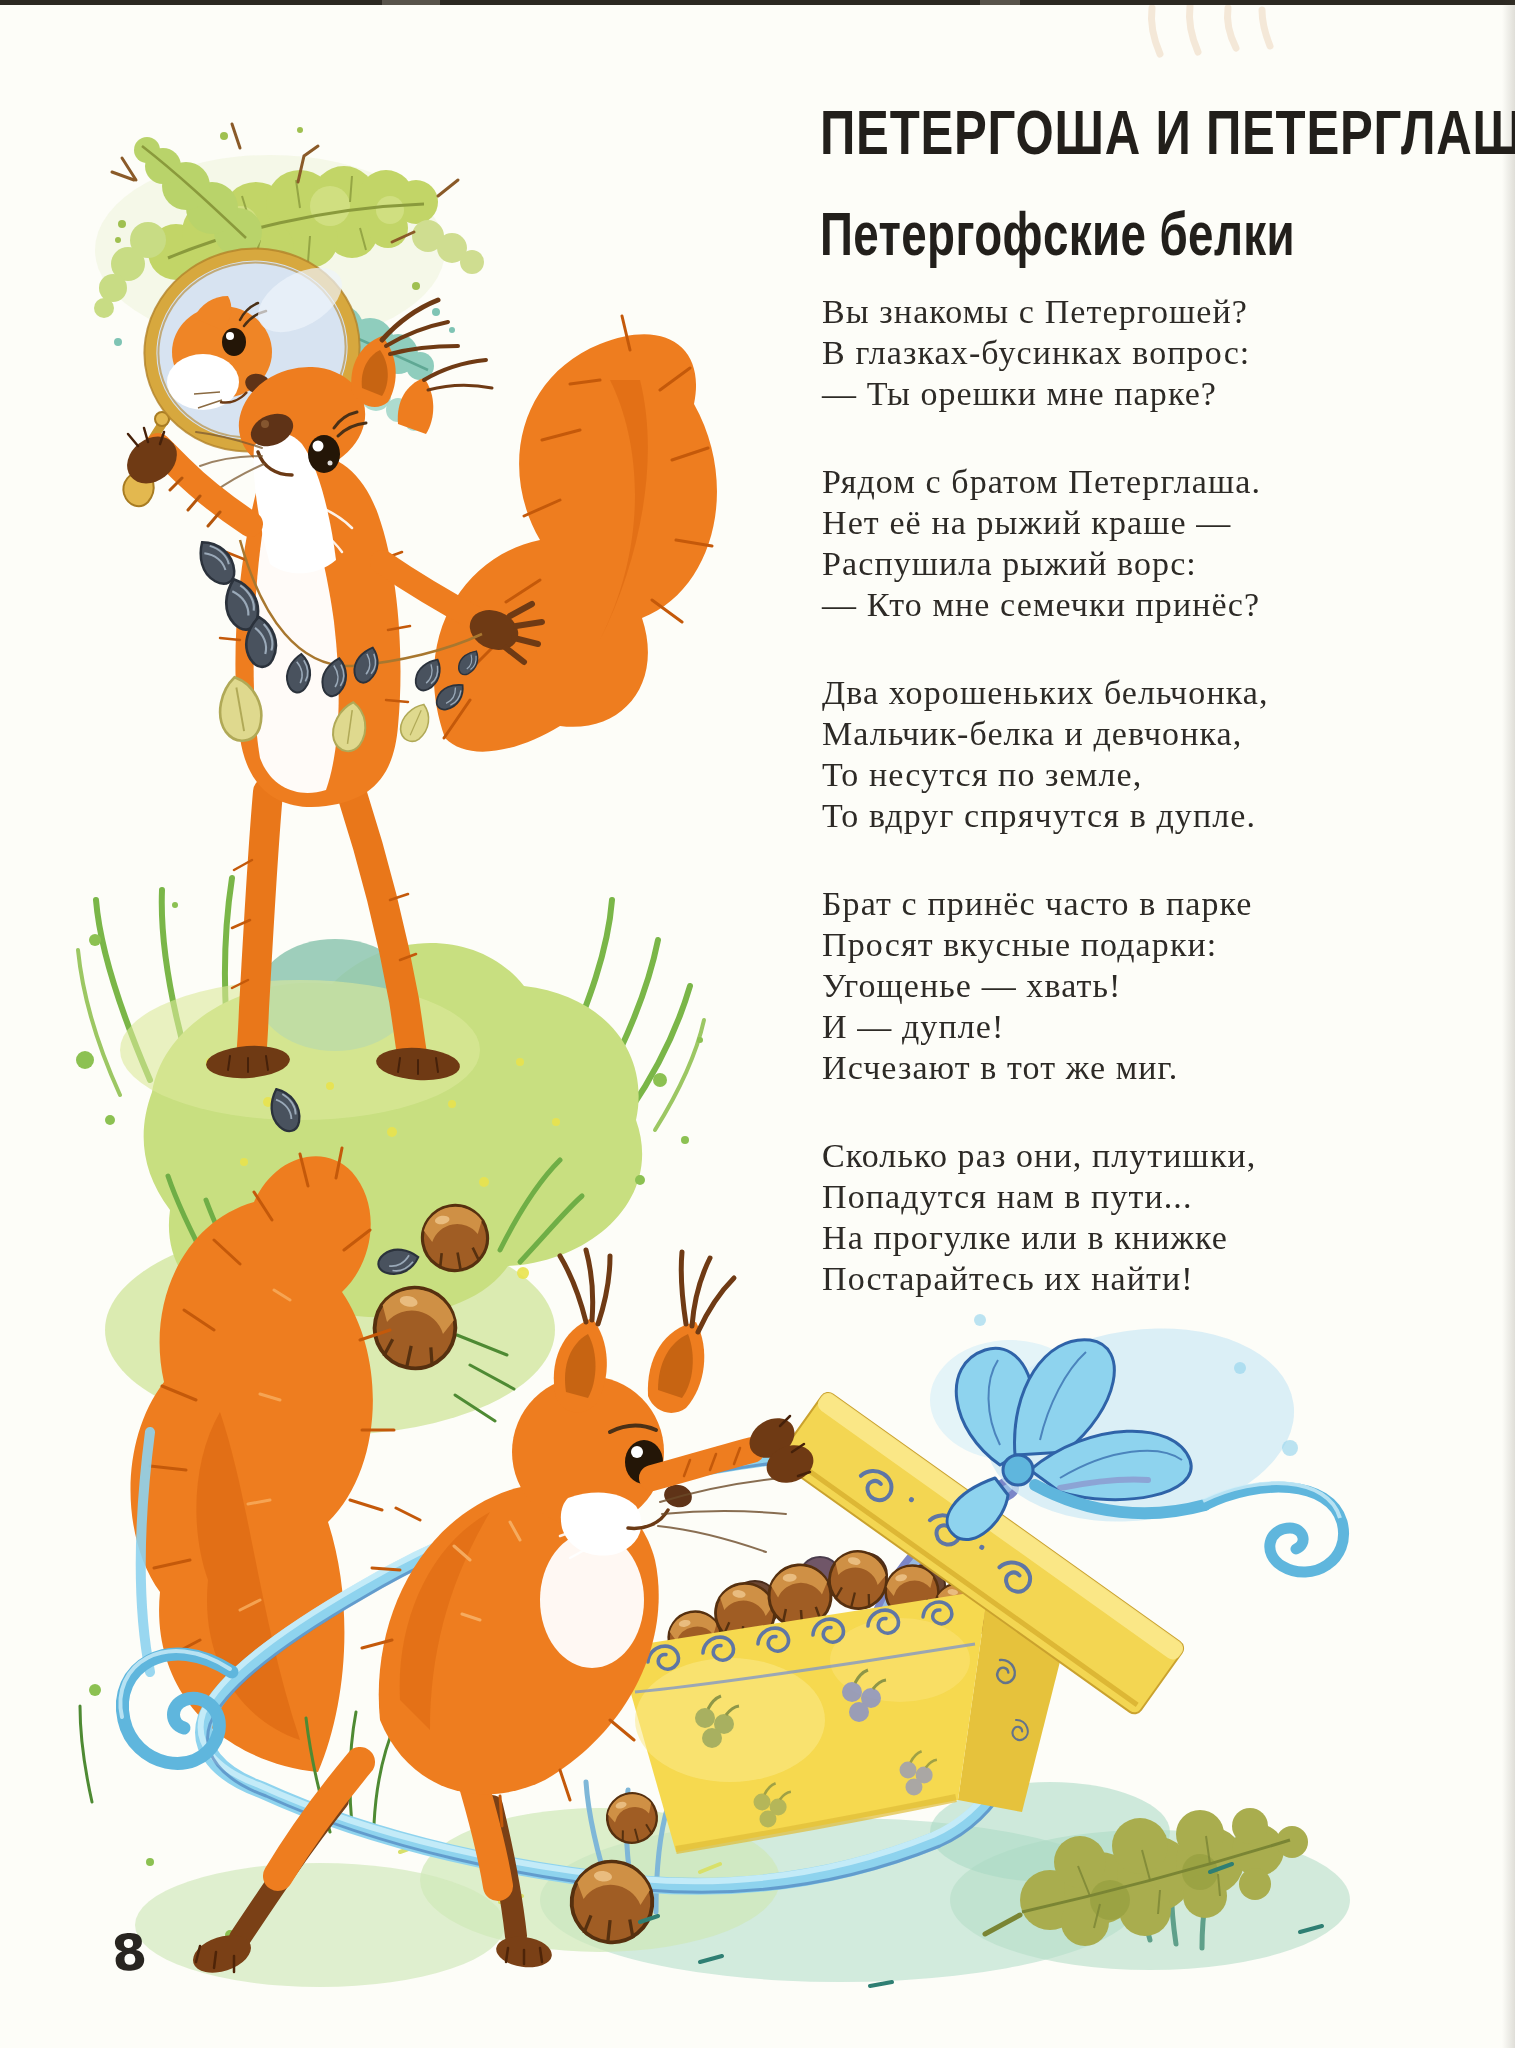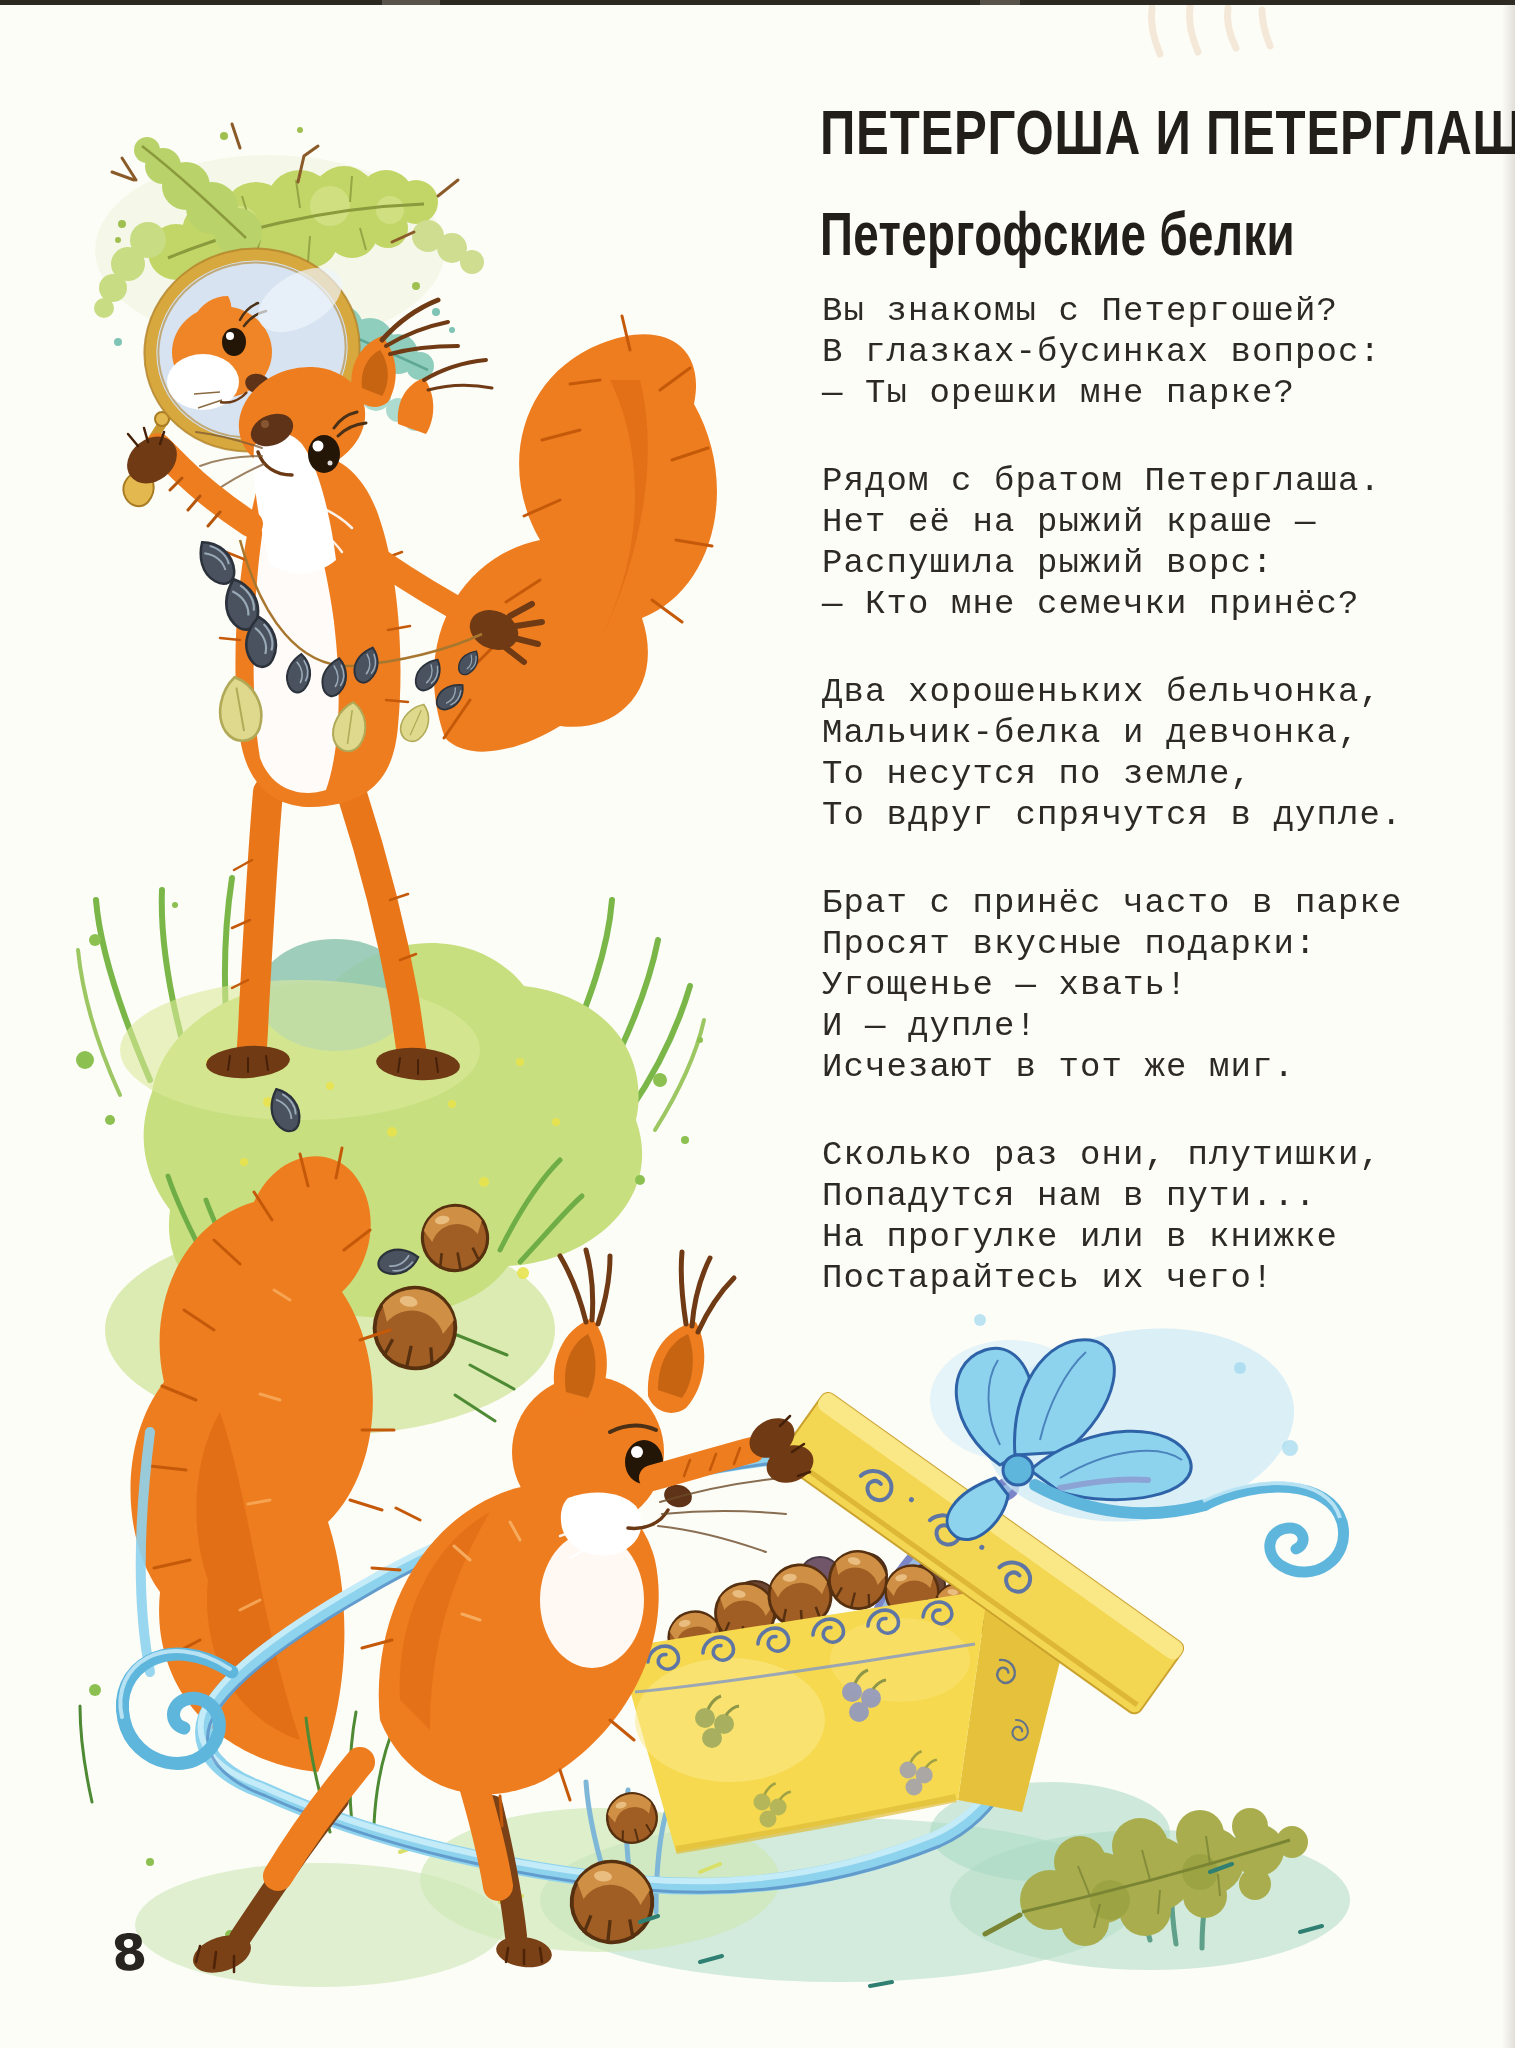--- a/index.html
+++ b/index.html
@@ -26,21 +26,21 @@
   .t2{
     margin:39px 0 0 0;font-family:"Liberation Sans", sans-serif;font-weight:900;
     font-size:61px;line-height:62px;letter-spacing:0.5px;color:var(--title-ink);
     transform:scaleX(.75);transform-origin:0 0;white-space:nowrap;
   }
   .poem{
     position:absolute;left:822px;top:291px;
     font-size:34px;line-height:41px;letter-spacing:1.1px;color:var(--ink);
   }
   .stanza{margin:0 0 47px 0;}
-  .line{white-space:nowrap;font-family:Liberation Mono, monospace;}
+  .line{white-space:nowrap;}
   .page-num{
     position:absolute;left:112px;top:1924px;
     font-family:"DejaVu Sans", sans-serif;font-weight:bold;
     font-size:50px;color:#282520;transform:rotate(-5deg);
   }
 </style>
 </head>
 <body>
 
 <div class="page">
@@ -585,18 +585,18 @@
         <div class="line">Брат с принёс часто в парке</div>
         <div class="line">Просят вкусные подарки:</div>
         <div class="line">Угощенье — хвать!</div>
         <div class="line">И — дупле!</div>
         <div class="line">Исчезают в тот же миг.</div>
       </div>
       <div class="stanza">
         <div class="line">Сколько раз они, плутишки,</div>
         <div class="line">Попадутся нам в пути...</div>
         <div class="line">На прогулке или в книжке</div>
-        <div class="line">Постарайтесь их чего!</div>
+        <div class="line">Постарайтесь их найти!</div>
       </div>
     </main>
 
   <div class="page-num">8</div>
 </div>
 
 </body></html>

